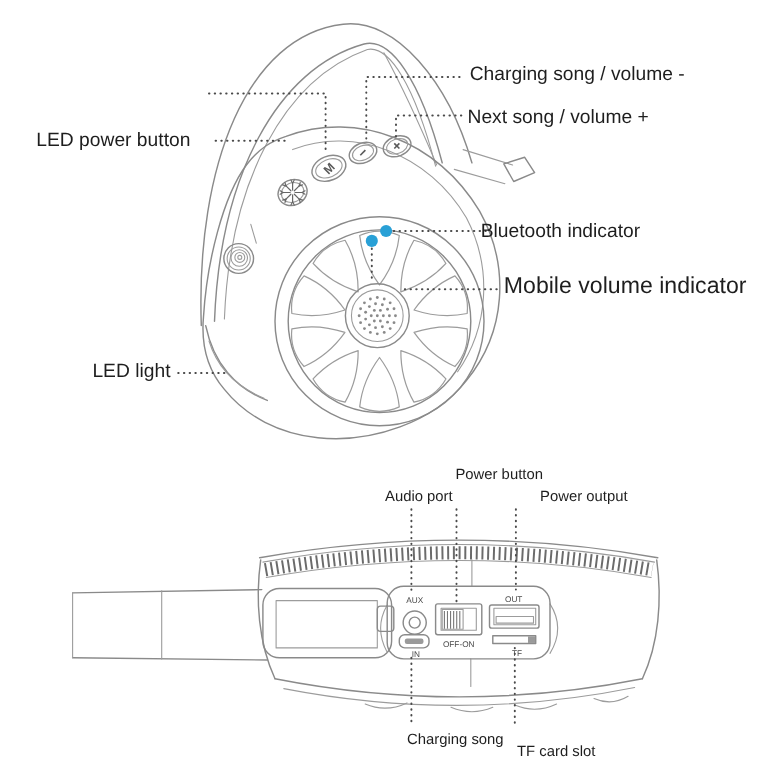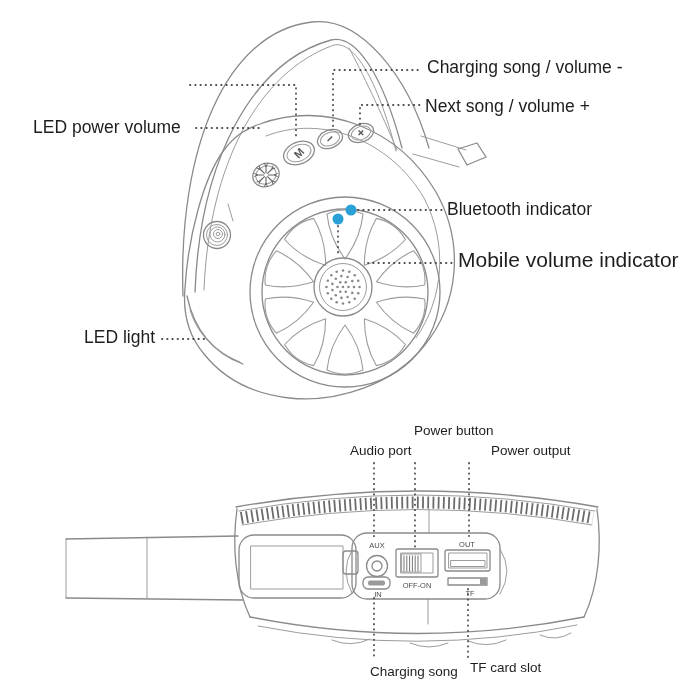--- a/index.html
+++ b/index.html
@@ -259,25 +259,25 @@
       <g>
         <path class="lead" d="M374,463 L374,540"></path>
         <path class="lead" d="M415,463 L415,548"></path>
         <path class="lead" d="M469,463 L469,536"></path>
         <path class="lead" d="M374,598 L374,660"></path>
         <path class="lead" d="M468,589 L468,660"></path>
       </g>
     </g>
   </svg>
 
-  <div class="lbl" style="left:33px;top:117px;">LED power volume</div>
+  <div class="lbl" style="left:33px;top:117px;">LED power button</div>
   <div class="lbl" style="left:427px;top:57px;">Charging song / volume -</div>
   <div class="lbl" style="left:425px;top:96px;">Next song / volume +</div>
-  <div class="lbl" style="left:447px;top:199px;text-align:right;">Bluetooth indicator</div>
+  <div class="lbl" style="left:437px;top:199px;text-align:right;">Bluetooth indicator</div>
   <div class="lbl lbl-lg" style="left:458px;top:248px;">Mobile volume indicator</div>
   <div class="lbl" style="left:84px;top:327px;">LED light</div>
 
   <div class="lbl lbl-sm" style="left:318px;top:443px;">Audio port</div>
   <div class="lbl lbl-sm" style="left:382px;top:423px;">Power button</div>
   <div class="lbl lbl-sm" style="left:459px;top:443px;">Power output</div>
   <div class="lbl lbl-sm" style="left:338px;top:664px;">Charging song</div>
-  <div class="lbl lbl-sm" style="left:438px;top:660px;">TF card slot</div>
+  <div class="lbl lbl-sm" style="left:438px;top:675px;">TF card slot</div>
 </div>
 
 </body></html>

